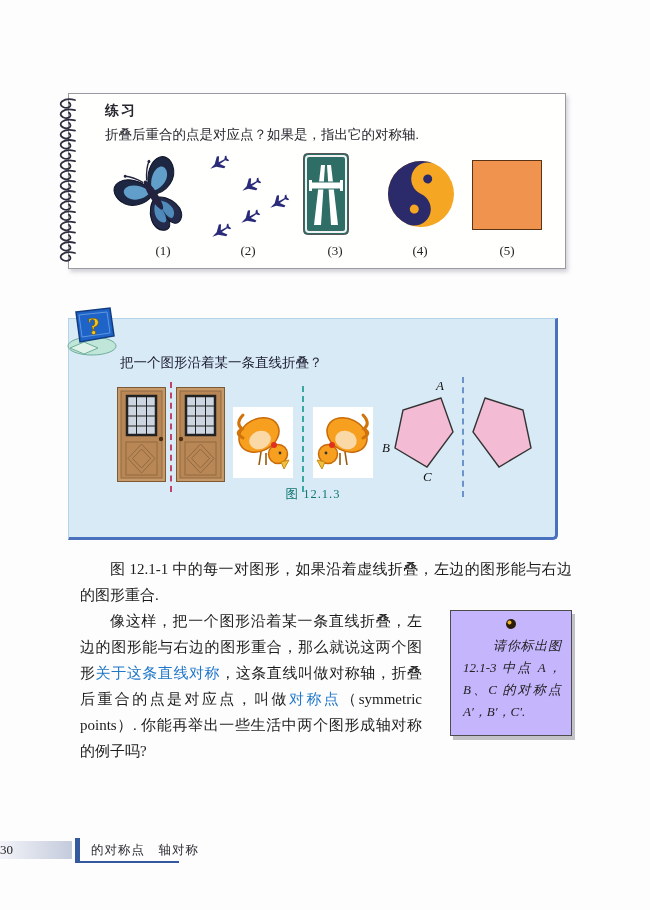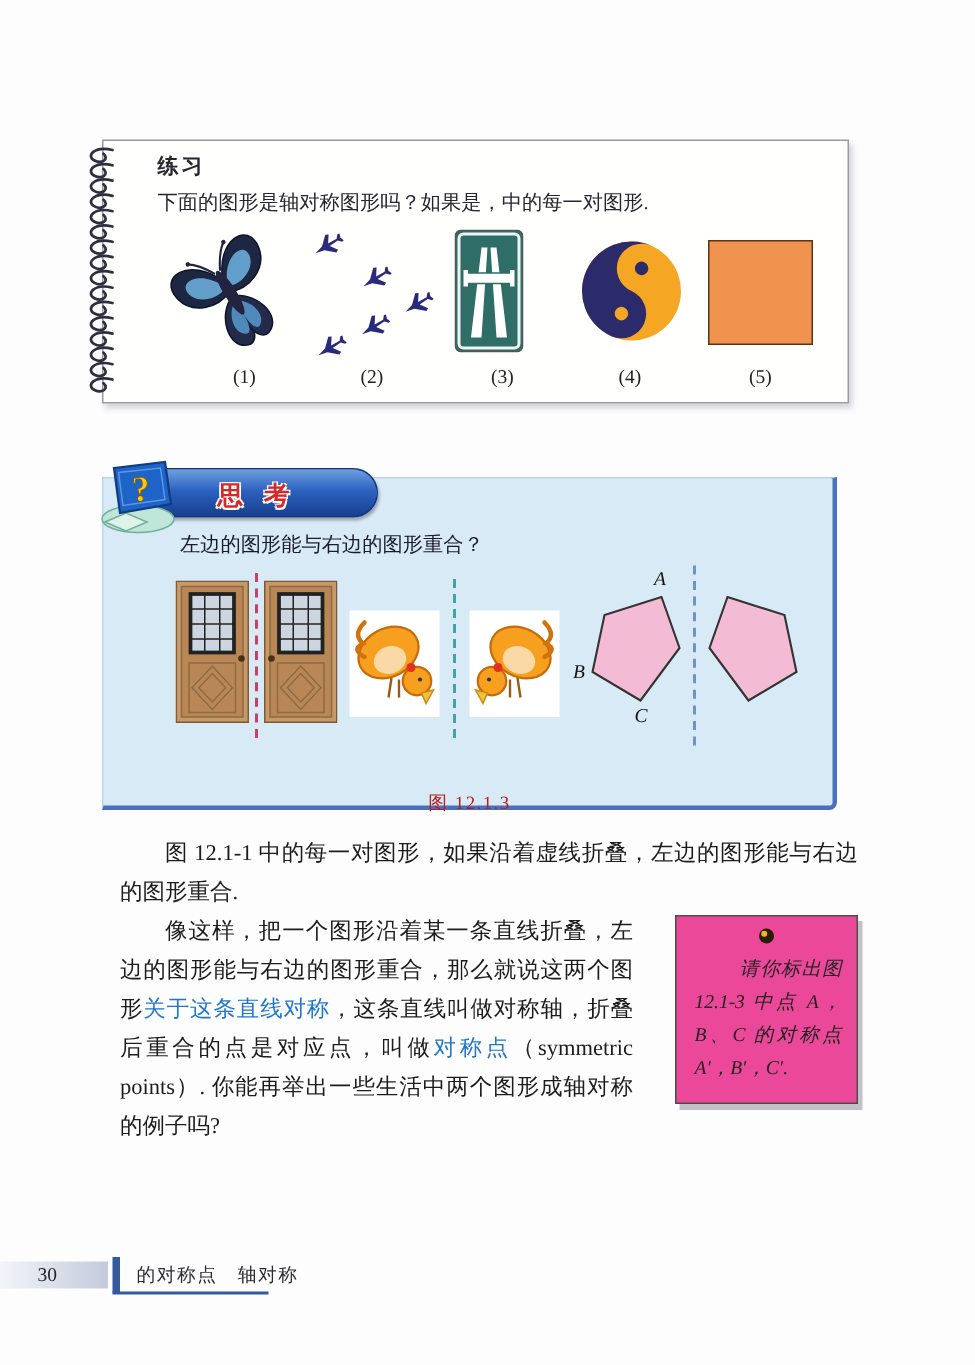--- a/index.html
+++ b/index.html
@@ -58,46 +58,46 @@
     position:absolute; left:120px; top:354px; font-size:13.5px; color:#1a1a2e;
   }
   .dash-line { position:absolute; width:0; }
   .dash-doors  { left:170px; top:382px; height:110px; border-left:2px dashed #c04468; }
   .dash-chicks { left:302px; top:386px; height:106px; border-left:2px dashed #3aa8a0; }
   .dash-pents  { left:462px; top:377px; height:120px; border-left:2px dashed #6b93cc; }
   .chick-box {
     position:absolute; width:60px; height:71px; background:#fff; top:407px;
   }
   .think-caption {
-    position:absolute; left:68px; top:527px; width:490px; text-align:center;
-    font-size:12.5px; color:#b91c1c; letter-spacing:1px;
+    position:absolute; left:68px; top:486px; width:490px; text-align:center;
+    font-size:12.5px; color:#0f766e; letter-spacing:1px;
   }
 
   
   .main-text {
     position:absolute; left:80px; top:556px; width:492px;
     font-size:15px; line-height:26px; color:#1c1c1c; text-align:justify;
   }
   .main-text p { text-indent:2em; }
   .term-blue { color:#1f77c8; }
   .note-card {
     float:right; width:122px; margin:2px 0 8px 28px; position:relative;
-    background:#ec4899; border:1px solid #4c4c4c;
+    background:#c4b5fd; border:1px solid #4c4c4c;
     box-shadow:3px 4px 0 rgba(120,120,130,.45);
     padding:24px 10px 12px 12px;
     font-size:13px; line-height:22px; color:#222; text-align:justify;
   }
   .pushpin { position:absolute; left:50%; top:7px; margin-left:-6px; }
   .note-letter { font-style:italic; font-family:"Liberation Serif",serif; }
 
   
   .footer-bar {
     position:absolute; left:0; top:841px; width:72px; height:18px;
     background:linear-gradient(to right,#f3f4f9,#c4cbdc);
-    font-size:13px; color:#222; text-align:center; line-height:18px;
+    font-size:13px; color:#222; text-align:left; line-height:18px;
     padding-right:9px;
   }
   .footer-vbar {
     position:absolute; left:75px; top:838px; width:5px; height:24px; background:#35599f;
   }
   .footer-chapter {
     position:absolute; left:91px; top:842px; font-size:12.5px; color:#2b2b33;
     letter-spacing:1px;
   }
   .footer-underline {
@@ -125,21 +125,21 @@
       <path d="M19 95.8 C7 92.8 1 99.8 7 102.8 C12 105.3 17 101.8 13 98.3" fill="none" stroke="#2e2e3e" stroke-width="1.8" stroke-linecap="round"></path>
       <path d="M19 106 C7 103 1 110 7 113 C12 115.5 17 112 13 108.5" fill="none" stroke="#2e2e3e" stroke-width="1.8" stroke-linecap="round"></path>
       <path d="M19 116.19999999999999 C7 113.19999999999999 1 120.19999999999999 7 123.19999999999999 C12 125.69999999999999 17 122.19999999999999 13 118.69999999999999" fill="none" stroke="#2e2e3e" stroke-width="1.8" stroke-linecap="round"></path>
       <path d="M19 126.39999999999998 C7 123.39999999999998 1 130.39999999999998 7 133.39999999999998 C12 135.89999999999998 17 132.39999999999998 13 128.89999999999998" fill="none" stroke="#2e2e3e" stroke-width="1.8" stroke-linecap="round"></path>
       <path d="M19 136.6 C7 133.6 1 140.6 7 143.6 C12 146.1 17 142.6 13 139.1" fill="none" stroke="#2e2e3e" stroke-width="1.8" stroke-linecap="round"></path>
       <path d="M19 146.79999999999998 C7 143.79999999999998 1 150.79999999999998 7 153.79999999999998 C12 156.29999999999998 17 152.79999999999998 13 149.29999999999998" fill="none" stroke="#2e2e3e" stroke-width="1.8" stroke-linecap="round"></path>
       <path d="M19 157 C7 154 1 161 7 164 C12 166.5 17 163 13 159.5" fill="none" stroke="#2e2e3e" stroke-width="1.8" stroke-linecap="round"></path>
     </svg>
 
   <div class="practice-title">练习</div>
-  <div class="practice-question">下面的图形是轴对称图形吗？如果是，中的每一对图形.</div>
+  <div class="practice-question">折叠后重合的点是对应点？如果是，指出它的对称轴.</div>
 
   <svg class="fig" style="left:110px; top:150px;" width="88" height="92" viewBox="0 0 88 92">
     <g transform="rotate(-32 44 46)">
       <path d="M44,36 C34,10 8,10 12,30 C15,44 32,50 44,44 Z" fill="#1d2742" stroke="#0e1428"></path>
       <path d="M44,36 C54,10 80,10 76,30 C73,44 56,50 44,44 Z" fill="#1d2742" stroke="#0e1428"></path>
       <path d="M44,48 C30,52 22,76 36,81 C45,84 48,64 44,52 Z" fill="#232a4a" stroke="#0e1428"></path>
       <path d="M44,48 C58,52 66,76 52,81 C43,84 40,64 44,52 Z" fill="#232a4a" stroke="#0e1428"></path>
       <path d="M42,38 C35,22 18,20 20,31 C22,40 34,44 42,41 Z" fill="#6db5e2" opacity="0.85"></path>
       <path d="M46,38 C53,22 70,20 68,31 C66,40 54,44 46,41 Z" fill="#6db5e2" opacity="0.85"></path>
       <path d="M43,52 C35,56 31,70 39,74 C44,76 45,60 43,54 Z" fill="#5aa3d6" opacity="0.8"></path>
@@ -196,33 +196,30 @@
   <div class="square-fig"></div>
 
   <span class="fig-label" style="left:133px;">(1)</span>
   <span class="fig-label" style="left:218px;">(2)</span>
   <span class="fig-label" style="left:305px;">(3)</span>
   <span class="fig-label" style="left:390px;">(4)</span>
   <span class="fig-label" style="left:477px;">(5)</span>
 
   <div class="think-box"></div>
 
-  <div class="think-banner">
-    <span class="think-banner-text">思考</span>
-  </div>
 
   <svg class="badge-icon" width="60" height="56" viewBox="0 0 60 56">
     <ellipse cx="28" cy="44" rx="24" ry="9" fill="#bfe6d8" stroke="#6fae9a"></ellipse>
     <path d="M6,46 L20,40 L34,46 L20,52 Z" fill="#dff2ea" stroke="#6fae9a"></path>
     <polygon points="12,10 46,6 50,34 16,40" fill="#1e63c8" stroke="#123c80" stroke-width="1.5"></polygon>
     <polygon points="15,13 43,10 46,31 18,35" fill="none" stroke="#5e97e0" stroke-width="1"></polygon>
     <text x="24" y="32" font-size="24" font-weight="bold" fill="#f5c81e" transform="rotate(-4 30 24)" stroke="#7a5a00" stroke-width="0.6">?</text>
   </svg>
 
-  <div class="think-question">左边的图形能与右边的图形重合？</div>
+  <div class="think-question">把一个图形沿着某一条直线折叠？</div>
 
   <svg class="fig" style="left:117px; top:387px;" width="49" height="95" viewBox="0 0 49 95">
     <rect x="0.5" y="0.5" width="48" height="94" fill="#c79968" stroke="#7c5a36"></rect>
     <rect x="4" y="4" width="41" height="87" fill="#b98755" stroke="#8f6a42"></rect>
     <rect x="10" y="9" width="29" height="39" fill="#cdd6e0" stroke="#222" stroke-width="2.5"></rect>
     <path d="M19.5,9 V48 M29.5,9 V48 M10,19 H39 M10,29 H39 M10,39 H39" stroke="#222" stroke-width="1"></path>
     <rect x="9" y="55" width="31" height="33" fill="none" stroke="#8f6a42"></rect>
     <polygon points="24.5,57 38,71.5 24.5,86 11,71.5" fill="none" stroke="#8f6a42"></polygon>
     <polygon points="24.5,62 33.5,71.5 24.5,81 15.5,71.5" fill="none" stroke="#8f6a42"></polygon>
     <circle cx="44" cy="52" r="2.2" fill="#4a3015"></circle>

